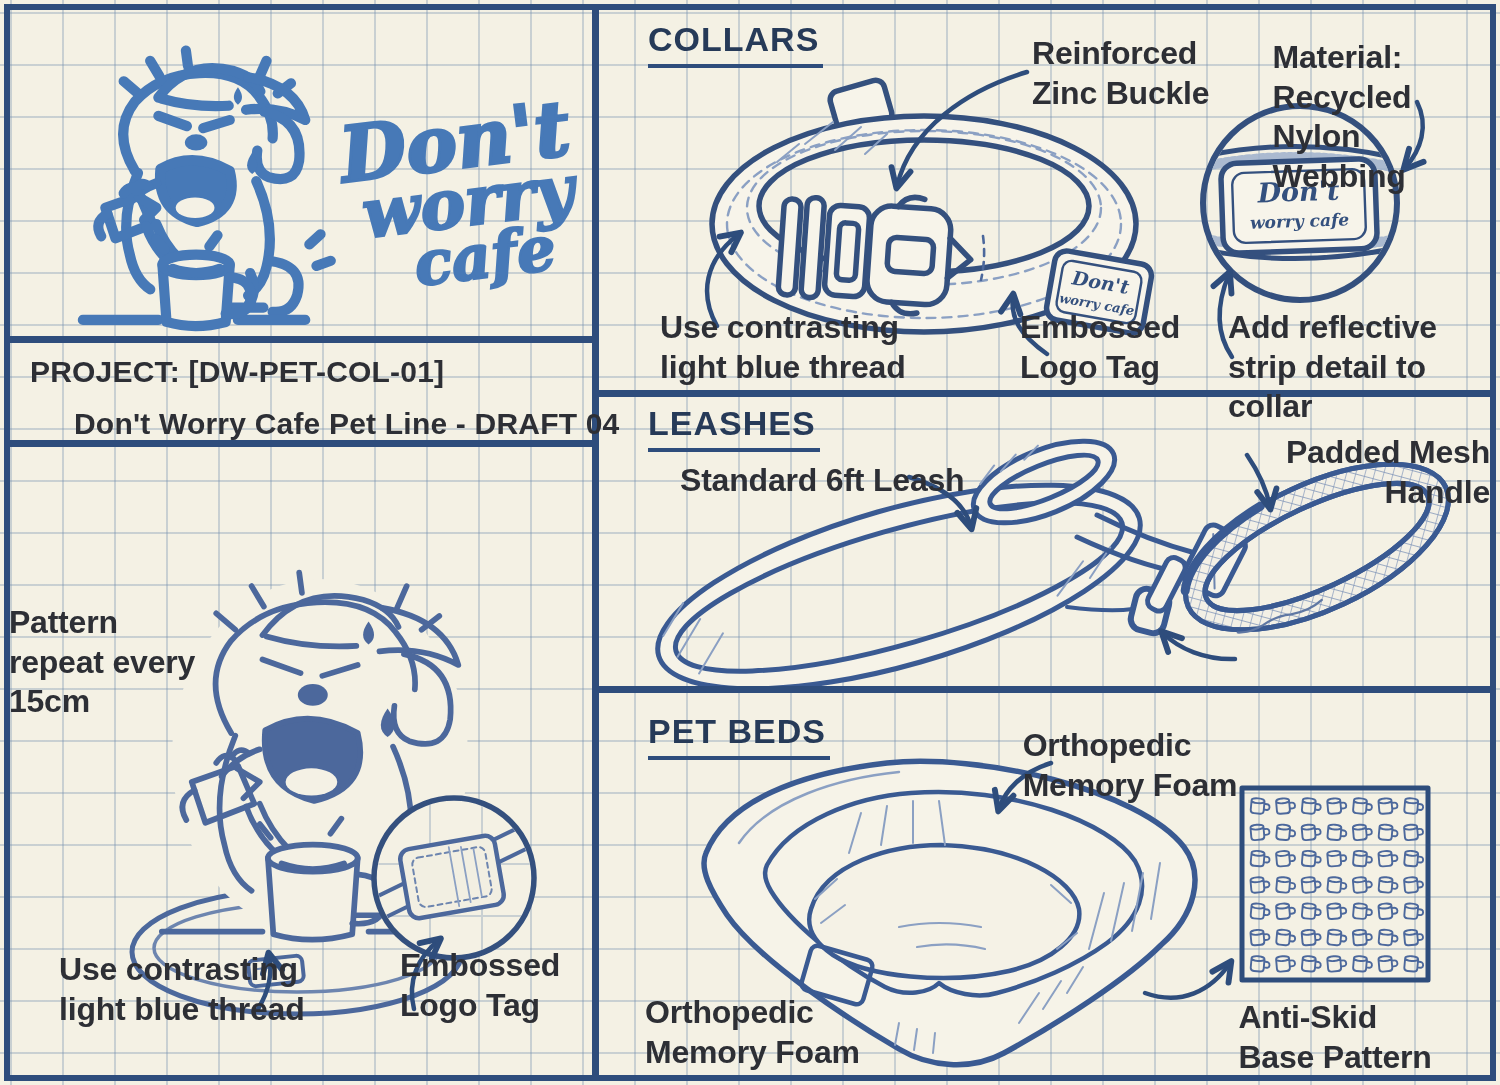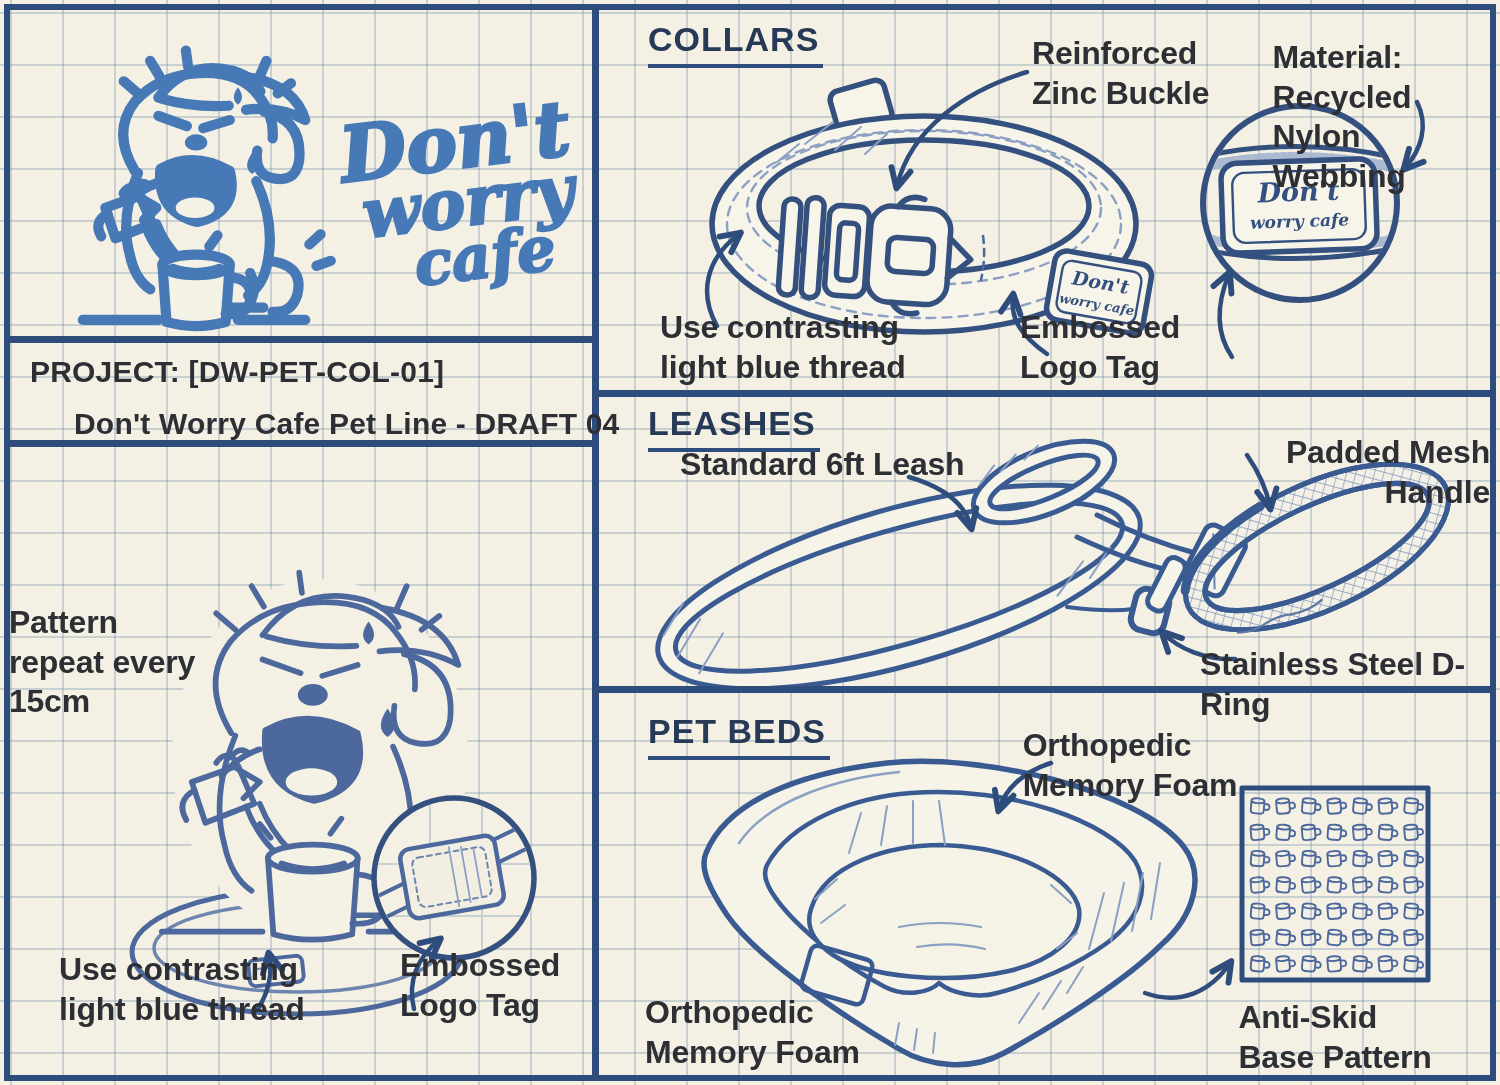--- a/index.html
+++ b/index.html
@@ -213,20 +213,22 @@
     </svg>
     <span class="section-title" style="left:49px;top:12px;">COLLARS</span>
     <div class="note" style="left:433px;top:24px;">Reinforced
 Zinc Buckle</div>
     <div class="note center" style="left:746px;top:28px;">Material: Recycled
 Nylon Webbing</div>
     <div class="note" style="left:61px;top:298px;">Use contrasting
 light blue thread</div>
     <div class="note center" style="left:501px;top:298px;">Embossed
 Logo Tag</div>
+    <div class="note" style="left:629px;top:298px;">Add reflective
+strip detail to collar</div>
   </div>
 
   <div class="panel" style="left:599px;top:397px;width:891px;height:289px;">
     <svg width="891" height="289" viewBox="0 0 891 289">
       <g stroke="#3a5a92" stroke-width="5" fill="none" stroke-linecap="round" stroke-linejoin="round">
 
         <g transform="translate(300,190) rotate(-16)">
           <path d="M-250,0 a250,78 0 1 0 500,0 a250,78 0 1 0 -500,0 M-232,0 a232,57 0 1 0 464,0 a232,57 0 1 0 -464,0" fill="#f6f3e8" fill-rule="evenodd"></path>
           <path d="M-240,-18 L-212,-44 M-232,6 L-200,-24 M-216,28 L-182,-4 M150,52 L184,26 M186,44 L214,20" stroke="#8ba0c3" stroke-width="2"></path>
         </g>
@@ -259,23 +261,22 @@
           <path d="M-108,44 q12,6 26,4 q16,-3 30,2 q18,5 34,0" stroke-width="2.2" stroke="#5f77a3"></path>
         </g>
       </g>
       <g stroke="#2e4d7c" stroke-width="4.5" fill="none" stroke-linecap="round">
         <path d="M310,80 C344,90 366,106 372,130" marker-end="url(#ah)"></path>
         <path d="M648,58 C661,77 668,94 671,110" marker-end="url(#ah)"></path>
         <path d="M636,262 C606,263 580,252 564,236" marker-end="url(#ah)"></path>
       </g>
     </svg>
     <span class="section-title" style="left:49px;top:9px;">LEASHES</span>
-    <div class="note" style="left:81px;top:48px;">Standard 6ft Leash</div>
+    <div class="note" style="left:81px;top:64px;">Standard 6ft Leash</div>
     <div class="note" style="left:606px;top:36px;text-align:right;">Padded Mesh Handle</div>
-    <div class="note" style="left:601px;top:248px;">Stainless Steel D-Ring</div>
   </div>
 
   <div class="panel" style="left:599px;top:693px;width:1051px;height:382px;">
     <svg width="891" height="382" viewBox="0 0 891 382">
       <g stroke="#3a5a92" stroke-width="5.5" fill="none" stroke-linecap="round" stroke-linejoin="round">
 
         <path d="M107,160 C128,108 200,80 288,70 C380,60 540,96 585,154 C606,182 596,222 562,252 C528,286 460,330 405,360 C372,378 330,374 300,356 C252,328 160,268 128,222 C112,198 100,176 107,160 Z" fill="#f6f3e8"></path>
         <path d="M140,150 C170,106 240,85 300,79" stroke-width="2.5" stroke="#8ba0c3"></path>
 
         <path d="M168,172 C192,128 256,104 312,100 C412,92 512,130 536,168 C552,196 540,226 508,250 C478,272 436,290 398,300 C378,306 352,300 340,290 C330,300 306,304 286,294 C240,270 190,228 172,198 C166,188 164,180 168,172 Z" stroke-width="4.5"></path>

